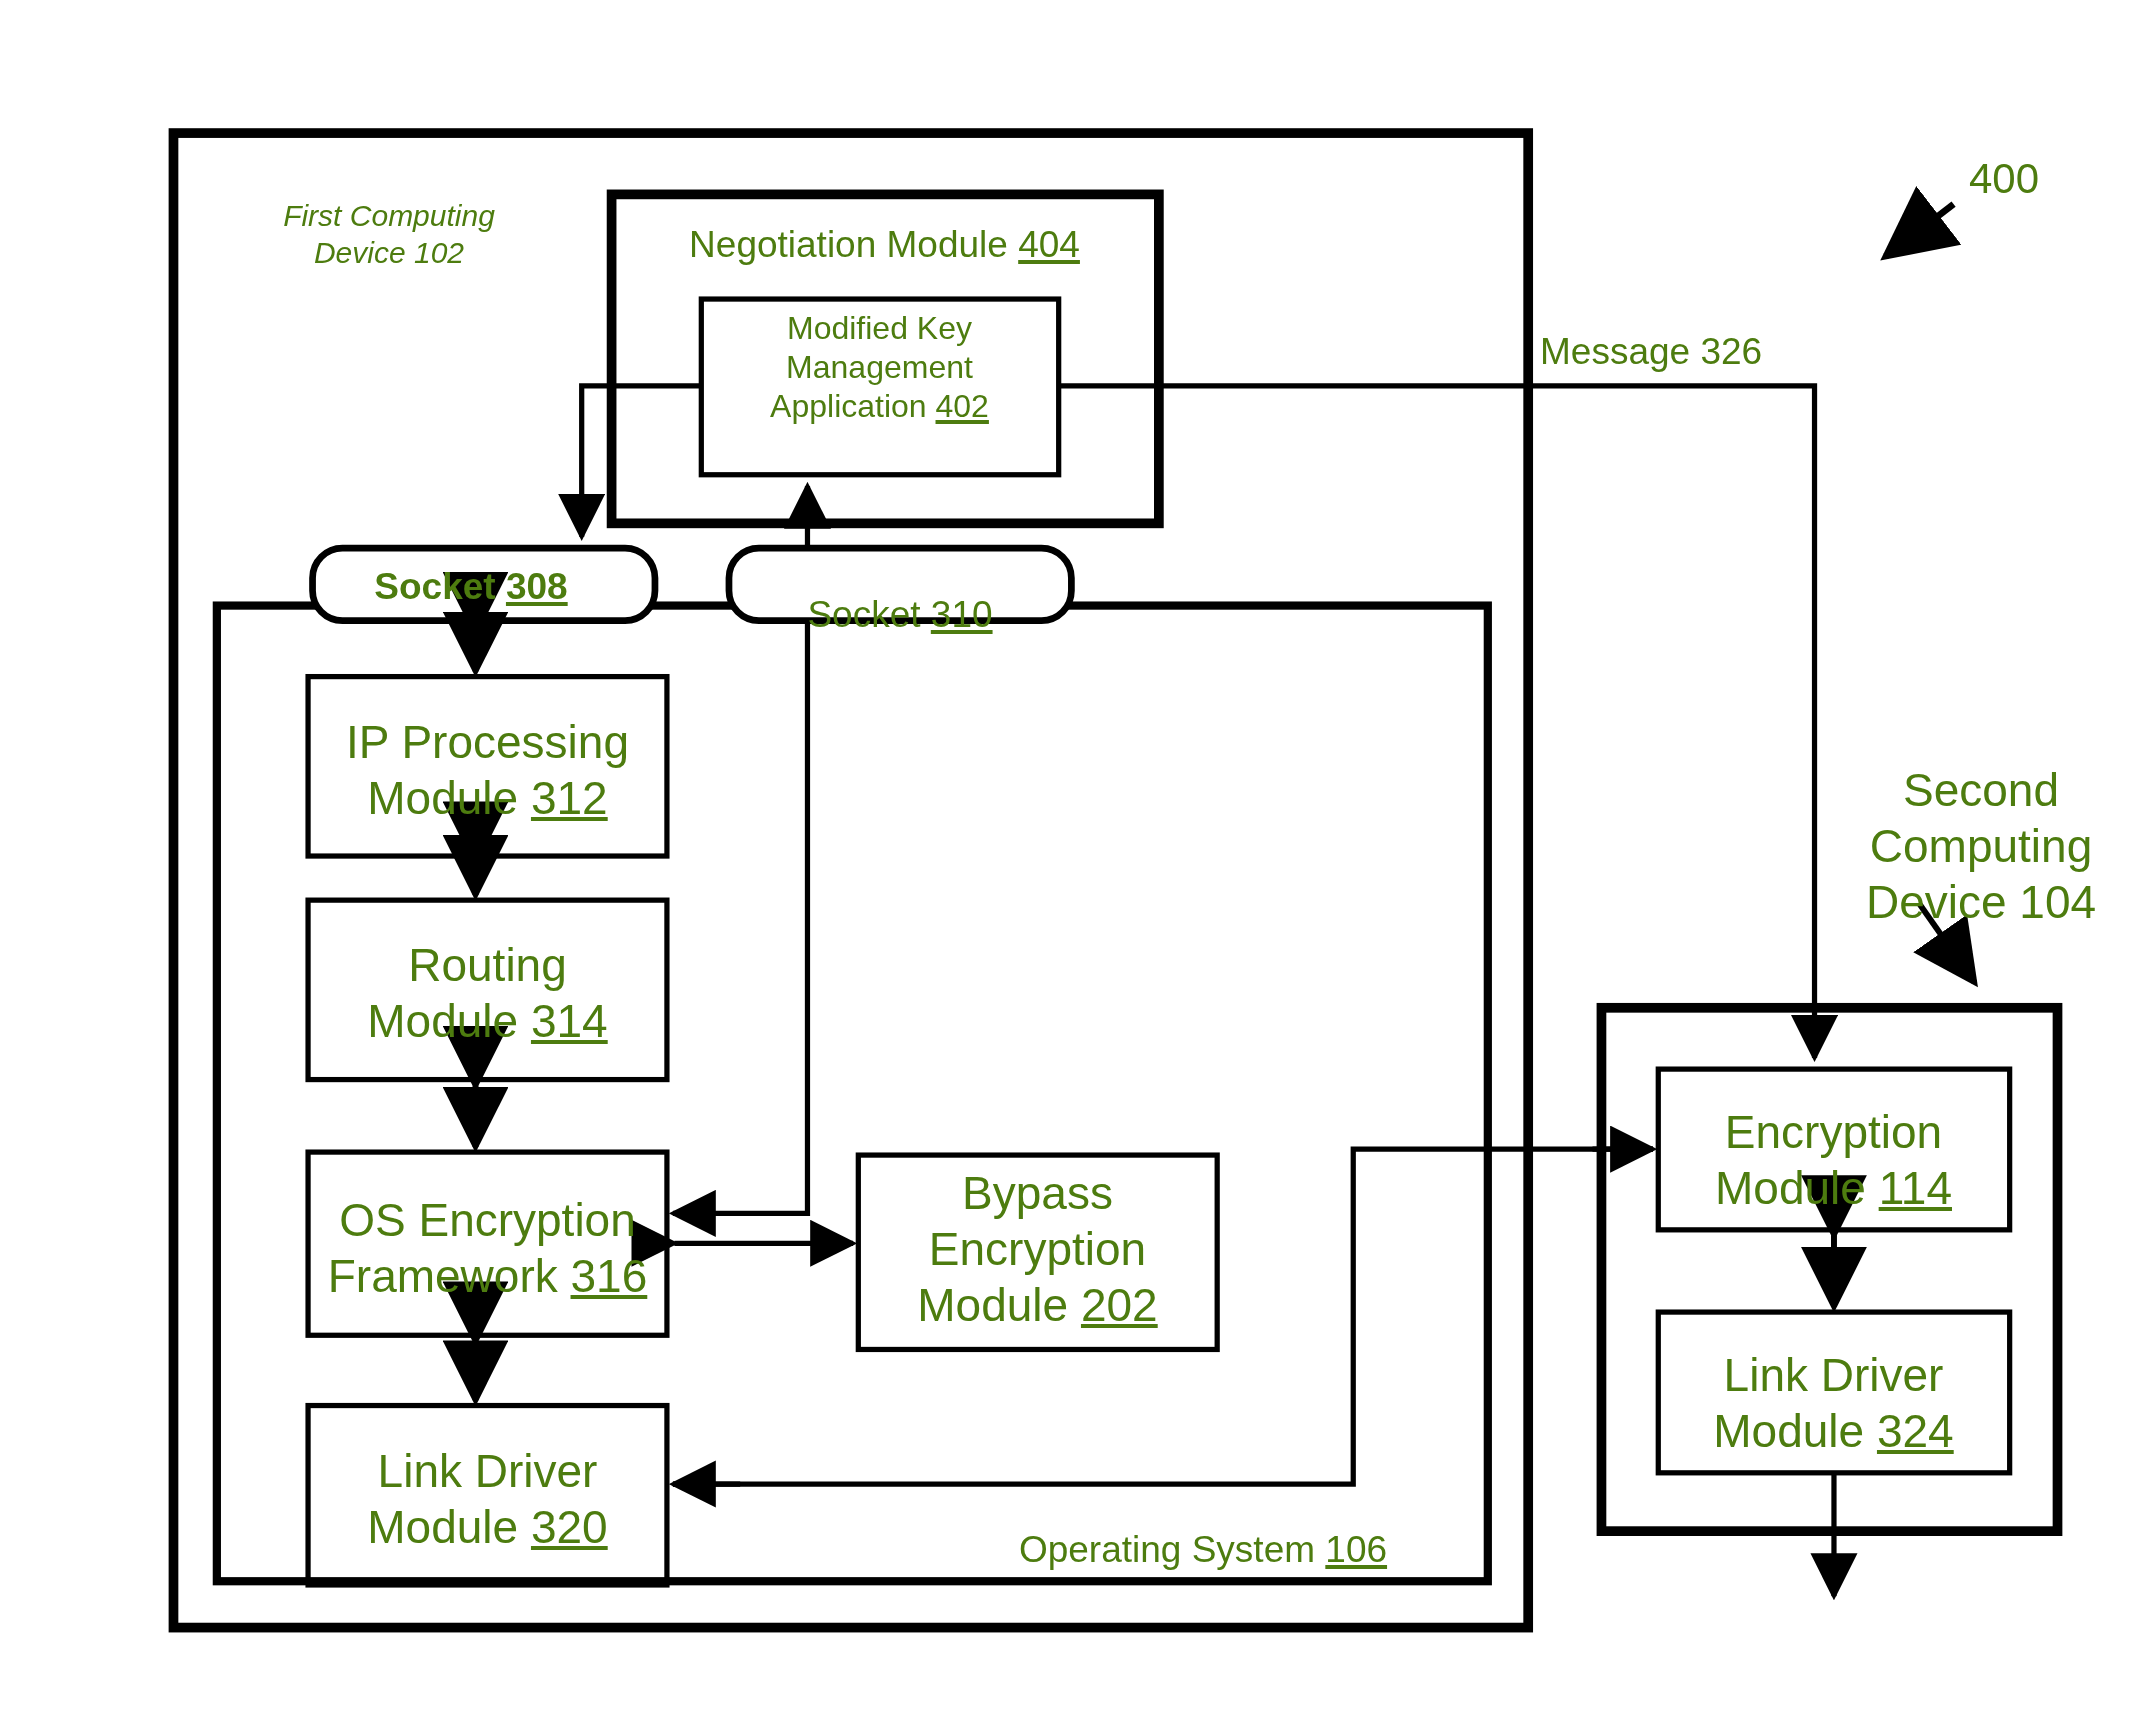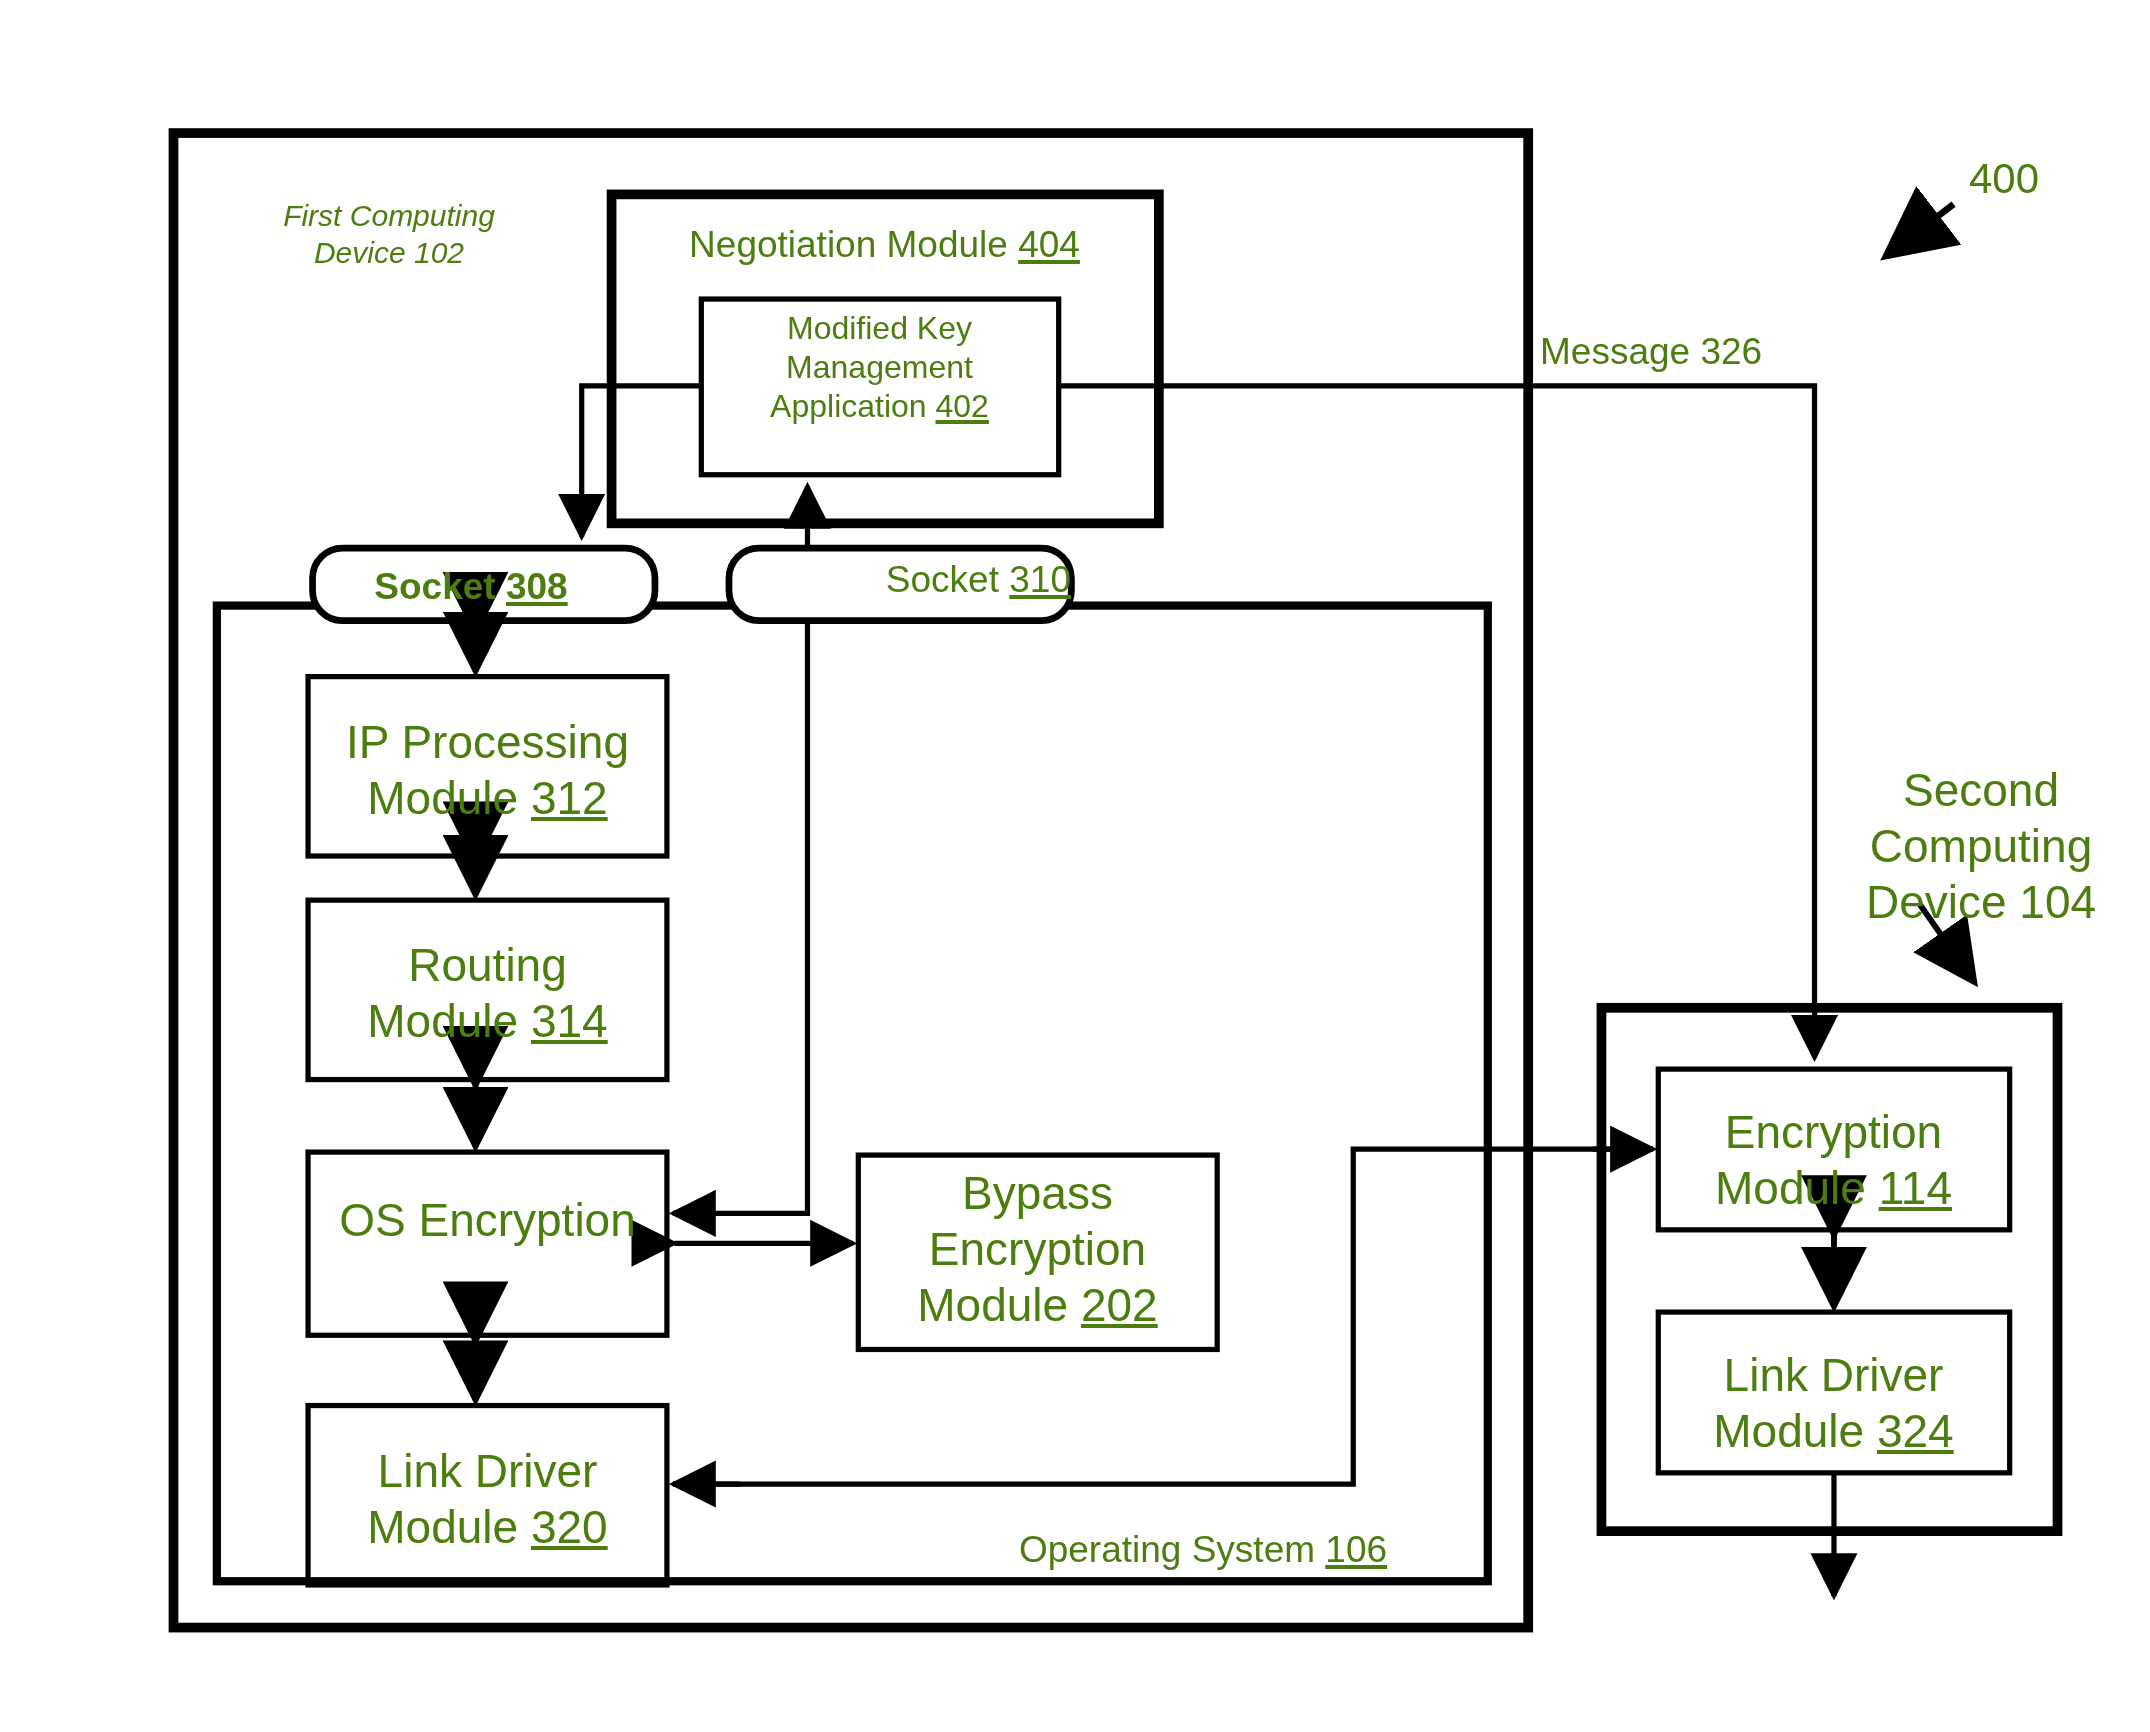--- a/index.html
+++ b/index.html
@@ -103,36 +103,37 @@
   <div class="lbl f46" style="left:701px;top:309px;width:357px;">
     <div>Modified Key</div>
     <div>Management</div>
     <div><span>Application </span><span class="u">402</span></div>
   </div>
 
   <div class="lbl f50" style="left:300px;top:564px;width:342px;font-weight:bold;">
     <span>Socket </span><span class="u">308</span>
   </div>
 
-  <div class="lbl f50" style="left:729px;top:557px;width:342px;text-align:right;">
+  <div class="lbl f50" style="left:729px;top:592px;width:342px;">
     <span>Socket </span><span class="u">310</span>
   </div>
 
   <div class="lbl f48" style="left:308px;top:714px;width:359px;">
     <div>IP Processing</div>
     <div><span>Module </span><span class="u">312</span></div>
   </div>
 
   <div class="lbl f48" style="left:308px;top:937px;width:359px;">
     <div>Routing</div>
     <div><span>Module </span><span class="u">314</span></div>
   </div>
 
   <div class="lbl f48" style="left:302px;top:1192px;width:371px;">
     <div>OS Encryption</div>
+    <div><span>Framework </span><span class="u">316</span></div>
   </div>
 
   <div class="lbl f48" style="left:308px;top:1443px;width:359px;">
     <div>Link Driver</div>
     <div><span>Module </span><span class="u">320</span></div>
   </div>
 
   <div class="lbl f48" style="left:858px;top:1165px;width:359px;">
     <div>Bypass</div>
     <div>Encryption</div>

